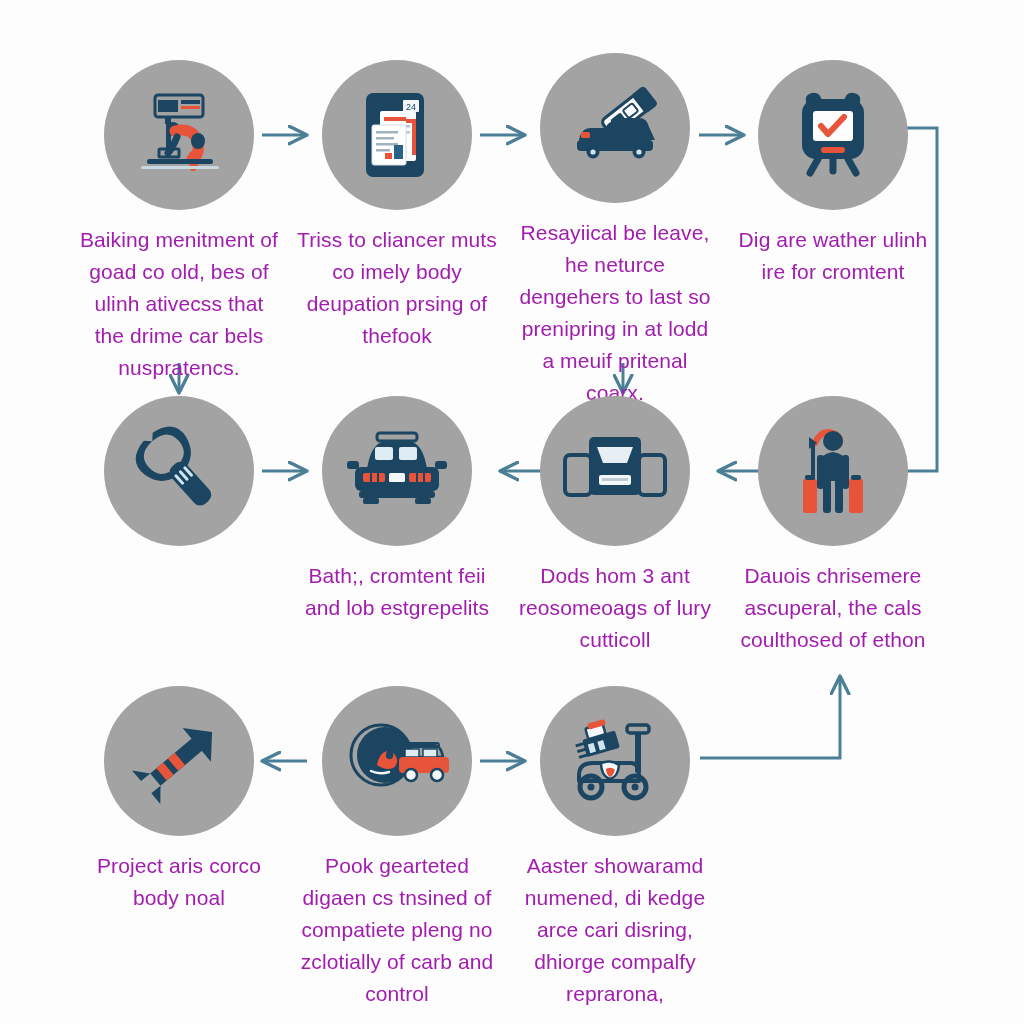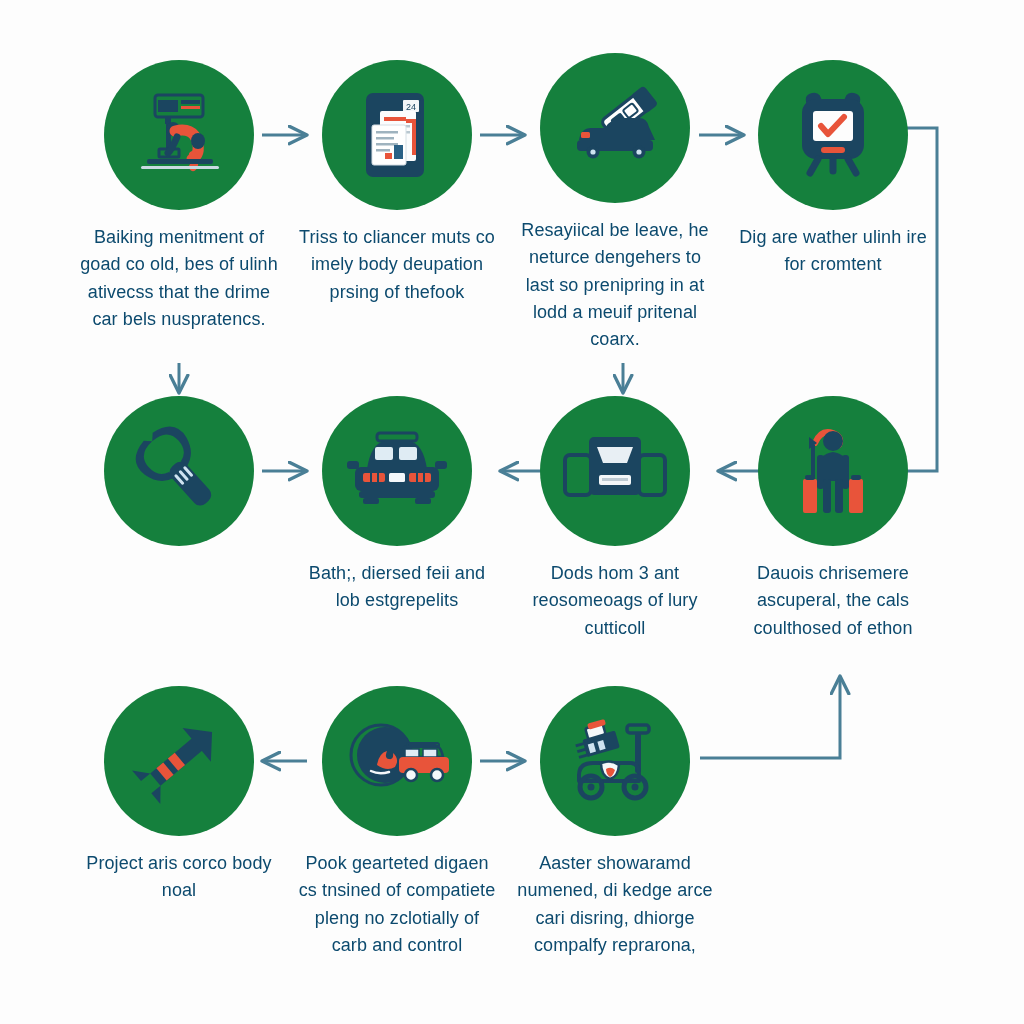--- a/index.html
+++ b/index.html
@@ -17,31 +17,31 @@
 
   
   .node{
     position:absolute;
     width:208px;
     text-align:center;
   }
   .bubble{
     width:150px;height:150px;
     border-radius:50%;
-    background:#15803d;
+    background:#a3a3a3;
     margin:0 auto;
     display:flex;align-items:center;justify-content:center;
     position:relative;
   }
   .bubble svg{display:block;}
   .caption{
     margin-top:14px;
-    font-size:18px;
+    font-size:21px;
     line-height:1.52;
-    color:#0c4a6e;
+    color:#a21caf;
     letter-spacing:.1px;
     font-weight:400;
     padding:0 4px;
   }
 </style>
 </head>
 <body>
 
 <div id="canvas">
 
@@ -209,21 +209,21 @@
         <rect x="44" y="44" width="16" height="9" rx="1.5" fill="#f4f8fa"></rect>
 
         <rect x="2" y="32" width="12" height="8" rx="3" fill="#1b4560"></rect>
         <rect x="90" y="32" width="12" height="8" rx="3" fill="#1b4560"></rect>
 
         <rect x="14" y="62" width="76" height="7" rx="3" fill="#1b4560"></rect>
         <rect x="18" y="69" width="16" height="6" rx="2" fill="#1b4560"></rect>
         <rect x="70" y="69" width="16" height="6" rx="2" fill="#1b4560"></rect>
       </svg>
     </div>
-    <div class="caption">Bath;, diersed feii and lob estgrepelits</div>
+    <div class="caption">Bath;, cromtent feii and lob estgrepelits</div>
   </div>
 
   <div class="node" style="left:511px;top:396px;">
     <div class="bubble">
       <svg width="108" height="84" viewBox="0 0 108 84">
 
         <rect x="4" y="26" width="26" height="40" rx="5" fill="none" stroke="#1b4560" stroke-width="4"></rect>
         <rect x="78" y="26" width="26" height="40" rx="5" fill="none" stroke="#1b4560" stroke-width="4"></rect>
 
         <rect x="28" y="8" width="52" height="58" rx="5" fill="#1b4560"></rect>

